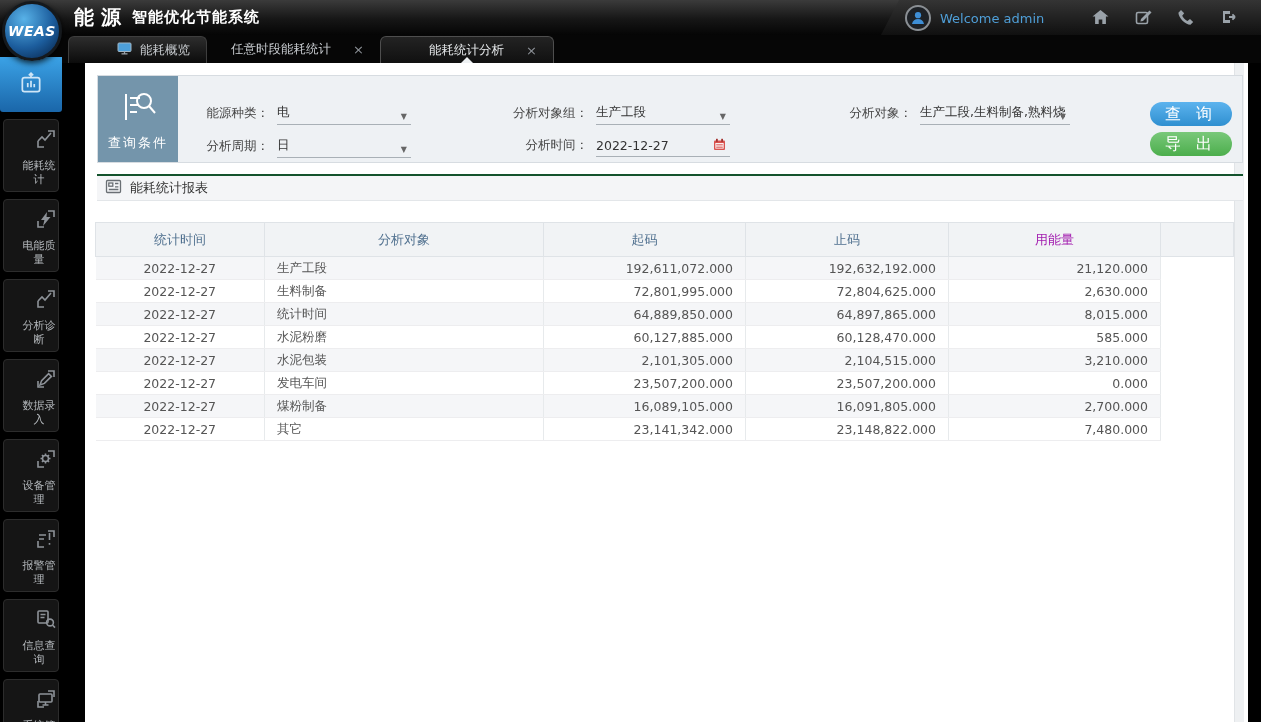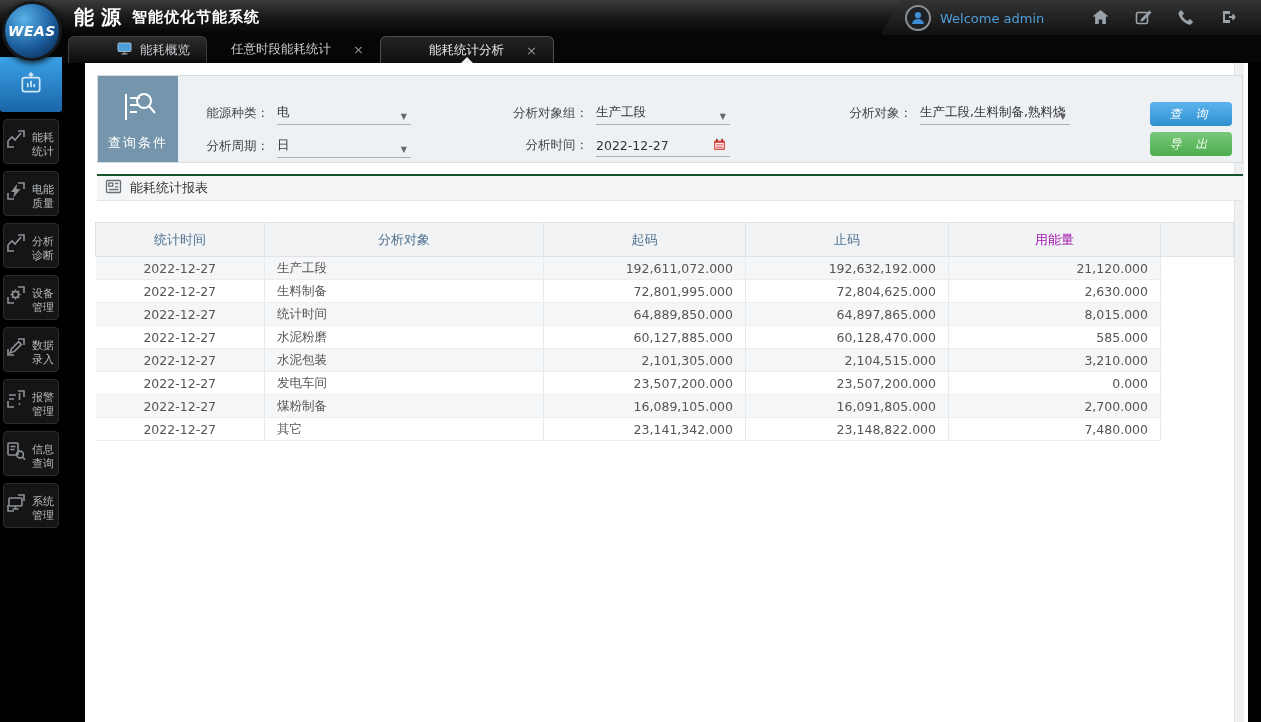--- a/index.html
+++ b/index.html
@@ -39,21 +39,21 @@
   .tab .close { color:#8d9298; font-size:13px; margin-left:14px; cursor:default; }
   .tab .caret { position:absolute; bottom:0; left:50%; margin-left:-6px; width:0; height:0;
                 border-left:6px solid transparent; border-right:6px solid transparent;
                 border-bottom:6px solid #eef1f3; }
 
   
   .sidebar { position:absolute; left:0; top:57px; width:62px; height:665px; background:#000; }
   .side-home { width:62px; height:55px; background:linear-gradient(#3ba2e6,#1a66a9);
                display:flex; align-items:center; justify-content:center; border-radius:0 0 3px 3px; }
   .side-item { width:56px; margin:7px auto 0; background:#151515; border:1px solid #2c2c2c; border-radius:4px;
-               display:flex; flex-direction:row; align-items:flex-start; padding:7px 0 4px; }
+               display:flex; flex-direction:column; align-items:flex-end; padding:7px 0 4px; }
   .side-label { width:38px; margin-top:4px; color:#b5b9bd; font-size:11px; line-height:14px;
                 text-align:center; word-break:break-all; }
 
   
   .content { position:absolute; left:85px; top:63px; width:1163px; height:659px; background:#fff; }
   .vstrip { position:absolute; left:1149px; top:0; width:10px; height:659px;
             background:#eef0f2; border-left:1px solid #e1e4e7; }
 
   
   .qform { position:absolute; left:12px; top:12px; width:1146px; height:88px;
@@ -65,23 +65,23 @@
   .flabel { display:inline-block; text-align:right; padding-bottom:3px; }
   .fval { display:inline-block; margin-left:8px; border-bottom:1px solid #a9b0b6; padding-bottom:3px;
           position:relative; color:#333; white-space:nowrap; overflow:hidden; }
   .fval .warr { position:absolute; right:4px; bottom:3px; font-size:8px; color:#666; }
   .fval .wcal { position:absolute; right:4px; bottom:2px; }
   .field.f0 { left:95px;  top:28px; } .field.f0 .flabel { width:76px; } .field.f0 .fval { width:134px; }
   .field.f1 { left:95px;  top:61px;justify-content:center; } .field.f1 .flabel { width:76px; } .field.f1 .fval { width:134px; }
   .field.f2 { left:400px; top:28px; } .field.f2 .flabel { width:90px; } .field.f2 .fval { width:134px; }
   .field.f3 { left:400px; top:61px; } .field.f3 .flabel { width:90px; } .field.f3 .fval { width:134px; }
   .field.f4 { left:748px; top:28px; } .field.f4 .flabel { width:66px; } .field.f4 .fval { width:150px; padding-right:18px; }
-  .btn { position:absolute; left:1052px; width:82px; height:24px; border-radius:4px; border:none;
-         color:#fff; font-size:12px; letter-spacing:5px; text-align:center; line-height:24px;
-         font-family:inherit; cursor:pointer;font-style:italic; }
+  .btn { position:absolute; left:1052px; width:82px; height:24px; border-radius:12px; border:none;
+         color:#fff; font-size:16px; letter-spacing:5px; text-align:center; line-height:24px;
+         font-family:inherit; cursor:pointer; }
   .btn-search { top:26px; background:linear-gradient(#5cb3ee,#2f8fd0); }
   .btn-export { top:56px; background:linear-gradient(#79c87a,#4cae4c); }
 
   
   .rbar { position:absolute; left:12px; top:111px; width:1146px; height:27px;
           background:#f4f5f7; border-top:2px solid #14532d; border-bottom:1px solid #e3e6e9;
           display:flex; align-items:center; gap:8px; padding-left:8px;
           font-size:13px; color:#333; }
 
   
@@ -192,31 +192,31 @@
         <div class="side-item">
           <span><svg width="24" height="24" viewBox="0 0 24 24" fill="none" stroke="#8d9298" stroke-width="1.6">
               <path d="M14 4h6v6M10 20H4v-6"></path>
               <path d="M4 14l4-4 3 3 6-7"></path>
             </svg></span>
           <div class="side-label">分析诊断</div>
         </div>
         <div class="side-item">
           <span><svg width="24" height="24" viewBox="0 0 24 24" fill="none" stroke="#8d9298" stroke-width="1.6">
               <path d="M14 4h6v6M10 20H4v-6"></path>
+              <path d="M6 18l1.6-4.4 7-7 2.8 2.8-7 7z"></path>
+            </svg></span>
+          <div class="side-label">数据录入</div>
+        </div>
+        <div class="side-item">
+          <span><svg width="24" height="24" viewBox="0 0 24 24" fill="none" stroke="#8d9298" stroke-width="1.6">
+              <path d="M14 4h6v6M10 20H4v-6"></path>
               <circle cx="11.5" cy="11.5" r="3"></circle>
               <path d="M11.5 6.5v2M11.5 14.5v2M6.5 11.5h2M14.5 11.5h2M8 8l1.4 1.4M13.6 13.6L15 15M15 8l-1.4 1.4M9.4 13.6L8 15"></path>
             </svg></span>
           <div class="side-label">设备管理</div>
-        </div>
-        <div class="side-item">
-          <span><svg width="24" height="24" viewBox="0 0 24 24" fill="none" stroke="#8d9298" stroke-width="1.6">
-              <path d="M14 4h6v6M10 20H4v-6"></path>
-              <path d="M6 18l1.6-4.4 7-7 2.8 2.8-7 7z"></path>
-            </svg></span>
-          <div class="side-label">数据录入</div>
         </div>
         <div class="side-item">
           <span><svg width="24" height="24" viewBox="0 0 24 24" fill="none" stroke="#8d9298" stroke-width="1.6">
               <path d="M14 4h6v6M10 20H4v-6"></path>
               <path d="M5 8h7M5 12h5M15.5 6v7M15.5 16v1.8"></path>
             </svg></span>
           <div class="side-label">报警管理</div>
         </div>
         <div class="side-item">
           <span><svg width="24" height="24" viewBox="0 0 24 24" fill="none" stroke="#8d9298" stroke-width="1.6">

